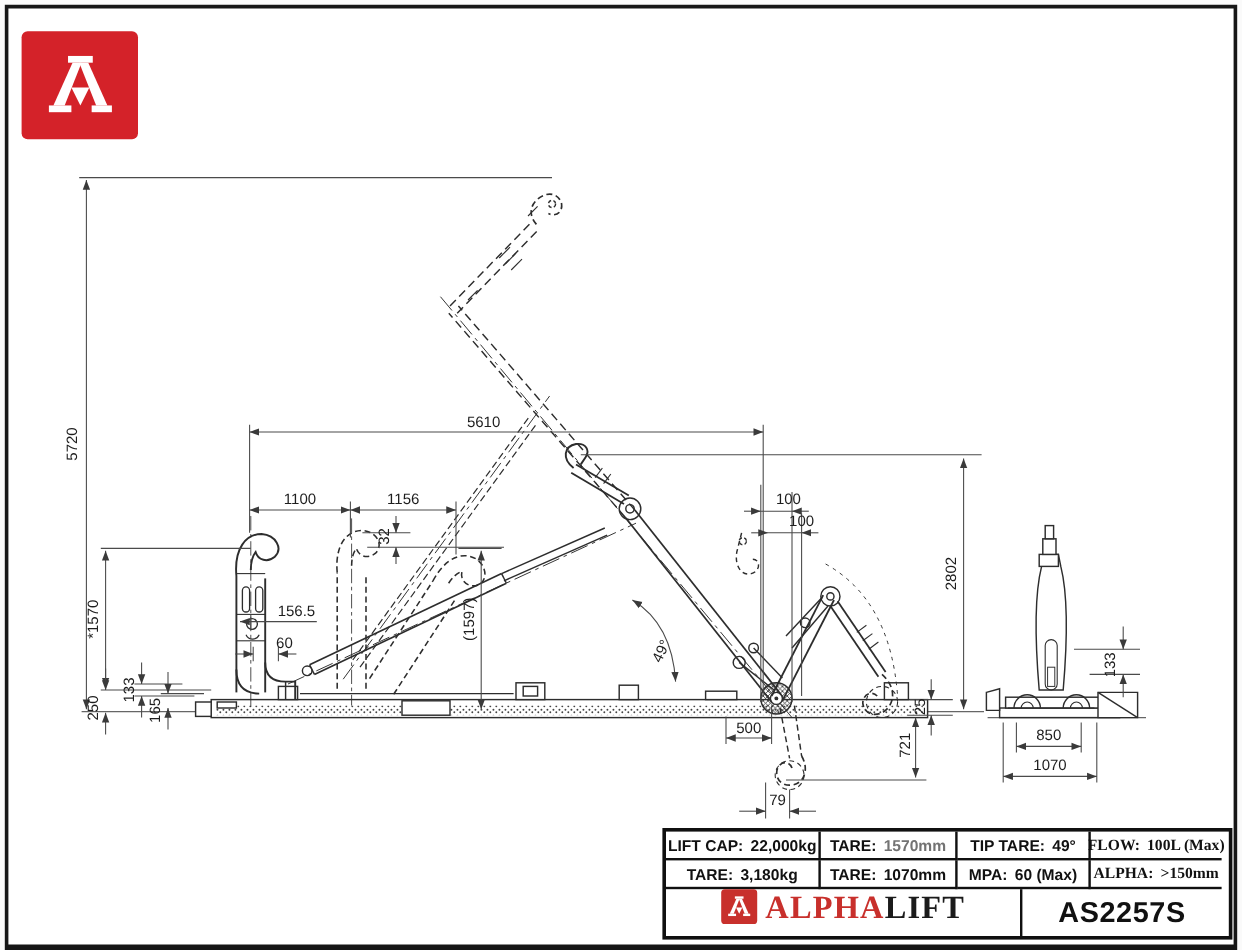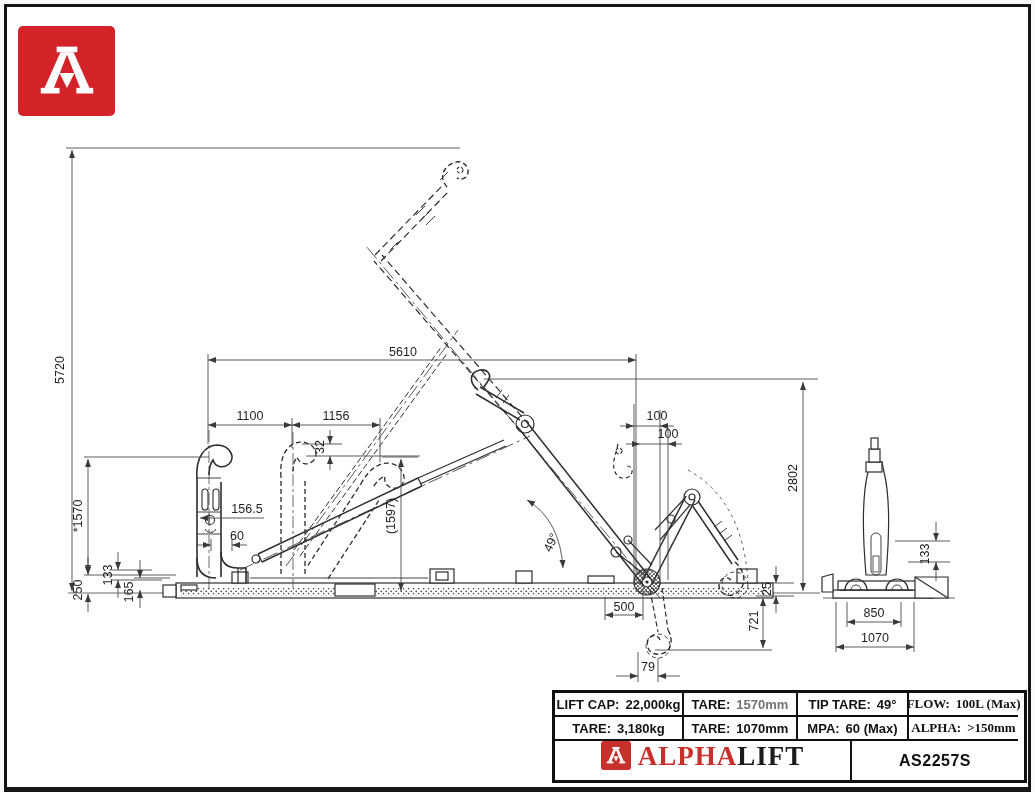--- a/index.html
+++ b/index.html
@@ -27,21 +27,21 @@
     height:22px;display:flex;align-items:center;justify-content:center;
     font-size:13px;font-weight:bold;white-space:nowrap;letter-spacing:0;
   }
   .spec-cell:nth-child(4n){border-right:none;font-family:Liberation Serif, serif;}
   .red-val{color:#737373;}
   .brand-row{display:grid;grid-template-columns:297px 166px;height:39px;}
   .brand-cell{
     border-right:2px solid #101010;display:flex;align-items:flex-start;justify-content:center;gap:7px;
   }
   .model-cell{display:flex;align-items:center;justify-content:center;
-    font-size:16px;font-weight:bold;letter-spacing:.5px;}
+    font-size:24px;font-weight:bold;letter-spacing:.5px;}
   .brand-mark{width:30px;height:29px;background:#c8302c;border-radius:3px;
     display:flex;align-items:center;justify-content:center;}
   .brand-text{font-family:"Liberation Serif",serif;font-weight:bold;font-size:27px;letter-spacing:1px;}
   .brand-alpha{color:#c8302c;}
   .brand-lift{color:#1b1b1b;}
   .value-gap{margin-left:6px;}
   svg text{font-family:"Liberation Sans",sans-serif;}
 </style>
 </head>
 <body>

